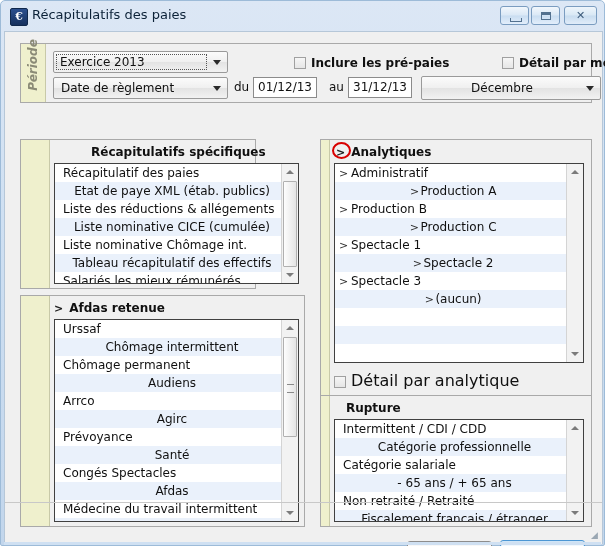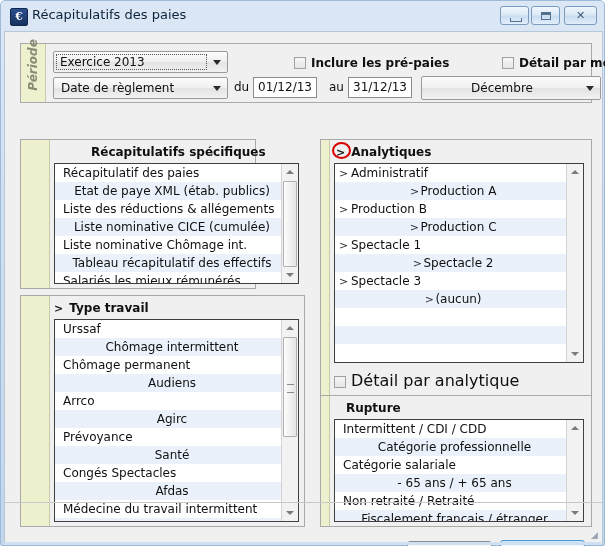--- a/index.html
+++ b/index.html
@@ -505,21 +505,21 @@
           <div class="sb-arrow sb-down">
                 <div class="sb-tri-down"></div>
               </div>
         </div>
       </div>
     </div>
 
     <div class="group" id="grp-typeret">
       <div class="group-strip"></div>
       <div class="group-head">
-        <span class="head-chevron">&gt;</span><span>Type travail</span>
+        <span class="head-chevron">&gt;</span><span>Afdas retenue</span>
       </div>
       <div class="listbox">
         <div class="lb-items" id="typeret-items">
               <div class="lb-item"><span>Urssaf</span></div>
               <div class="lb-item alt"><span>Chômage intermittent</span></div>
               <div class="lb-item"><span>Chômage permanent</span></div>
               <div class="lb-item alt"><span>Audiens</span></div>
               <div class="lb-item"><span>Arrco</span></div>
               <div class="lb-item alt"><span>Agirc</span></div>
               <div class="lb-item"><span>Prévoyance</span></div>

